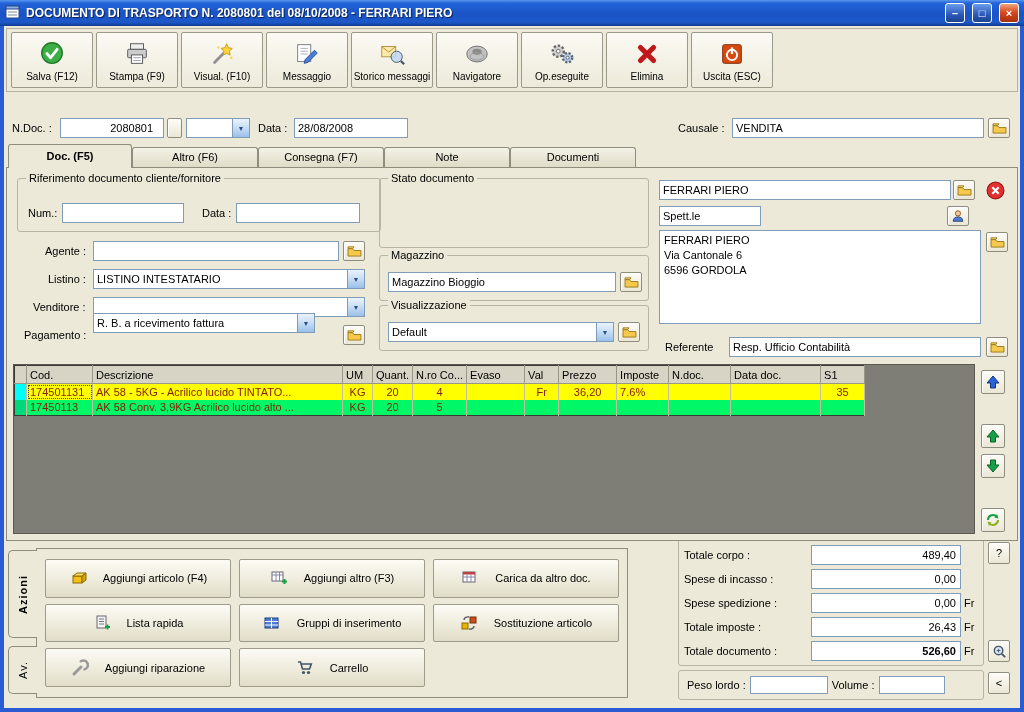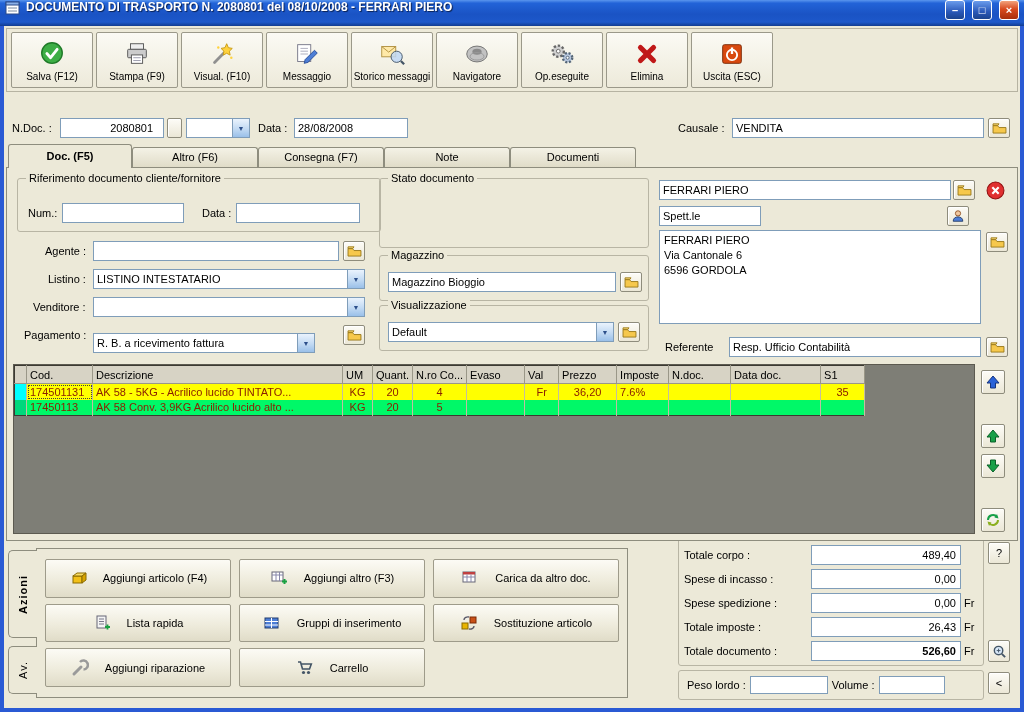--- a/index.html
+++ b/index.html
@@ -1,19 +1,19 @@
 <!DOCTYPE html>
 <html><head>
 <meta charset="utf-8">
 <style>
   *{margin:0;padding:0;box-sizing:border-box}
   html,body{width:1024px;height:712px;overflow:hidden}
   body{font-family:"Liberation Sans","DejaVu Sans",sans-serif;font-size:11px;color:#000;background:#2a5ad4}
   .win{position:relative;width:1024px;height:712px;background:#2a5ad4}
-  .titlebar{position:absolute;left:0;top:0;width:1024px;height:26px;display:flex;gap:5px;padding:0 5px;
+  .titlebar{position:absolute;left:0;top:0;width:1024px;height:26px;display:flex;align-items:center;gap:5px;padding:0 5px;
     background:linear-gradient(180deg,#5a96ee 0%,#2263d8 12%,#1a53c4 55%,#1d58ca 85%,#123c90 100%)}
   .title-text{flex:1;color:#fff;font-weight:bold;font-size:12px;white-space:nowrap;overflow:hidden;text-shadow:1px 1px 1px #0a2050}
   .wbtn{width:20px;height:20px;border:1px solid #fff;border-radius:3px;color:#fff;font-size:11px;font-weight:bold;
     display:inline-flex;align-items:center;justify-content:center;margin-left:2px;cursor:pointer;
     background:linear-gradient(#6a9cec,#2a58b8 60%,#1c448e)}
   .wbtn.close{background:linear-gradient(#f2a27c,#d84a1e 45%,#a82e0c)}
   .content{position:absolute;left:4px;top:26px;width:1016px;height:682px;background:#ECE9D8}
 
   .toolbar{position:absolute;left:2px;top:2px;width:1012px;height:64px;border:1px solid #b6b3a2;background:#EDEAD9;
     display:flex;gap:3px;padding:3px 4px;align-items:stretch}
@@ -225,21 +225,21 @@
           <span class="arr"></span>
       </div>
 
       <span class="lbl" style="left:26px;top:133px">Venditore :</span>
       <div class="combo" style="left:86px;top:129px;width:272px">
         <span class="val"></span>
           <span class="arr"></span>
       </div>
 
       <span class="lbl" style="left:17px;top:161px">Pagamento :</span>
-      <div class="combo" style="left:86px;top:165px;width:222px">
+      <div class="combo" style="left:86px;top:145px;width:222px">
         <span class="val">R. B. a ricevimento fattura</span>
           <span class="arr"></span>
       </div>
       <div class="sbtn" style="left:336px;top:157px;width:22px;height:20px">
           <svg width="15" height="12" viewBox="0 0 16 13">
             <path d="M1 4h5l1.5-2H1z" fill="#F8D870" stroke="#9a7a1a"></path>
             <path d="M1 4h5l1.5 2H15v6H1z" fill="#F6C84C" stroke="#9a7a1a"></path>
           </svg>
         </div>
 

